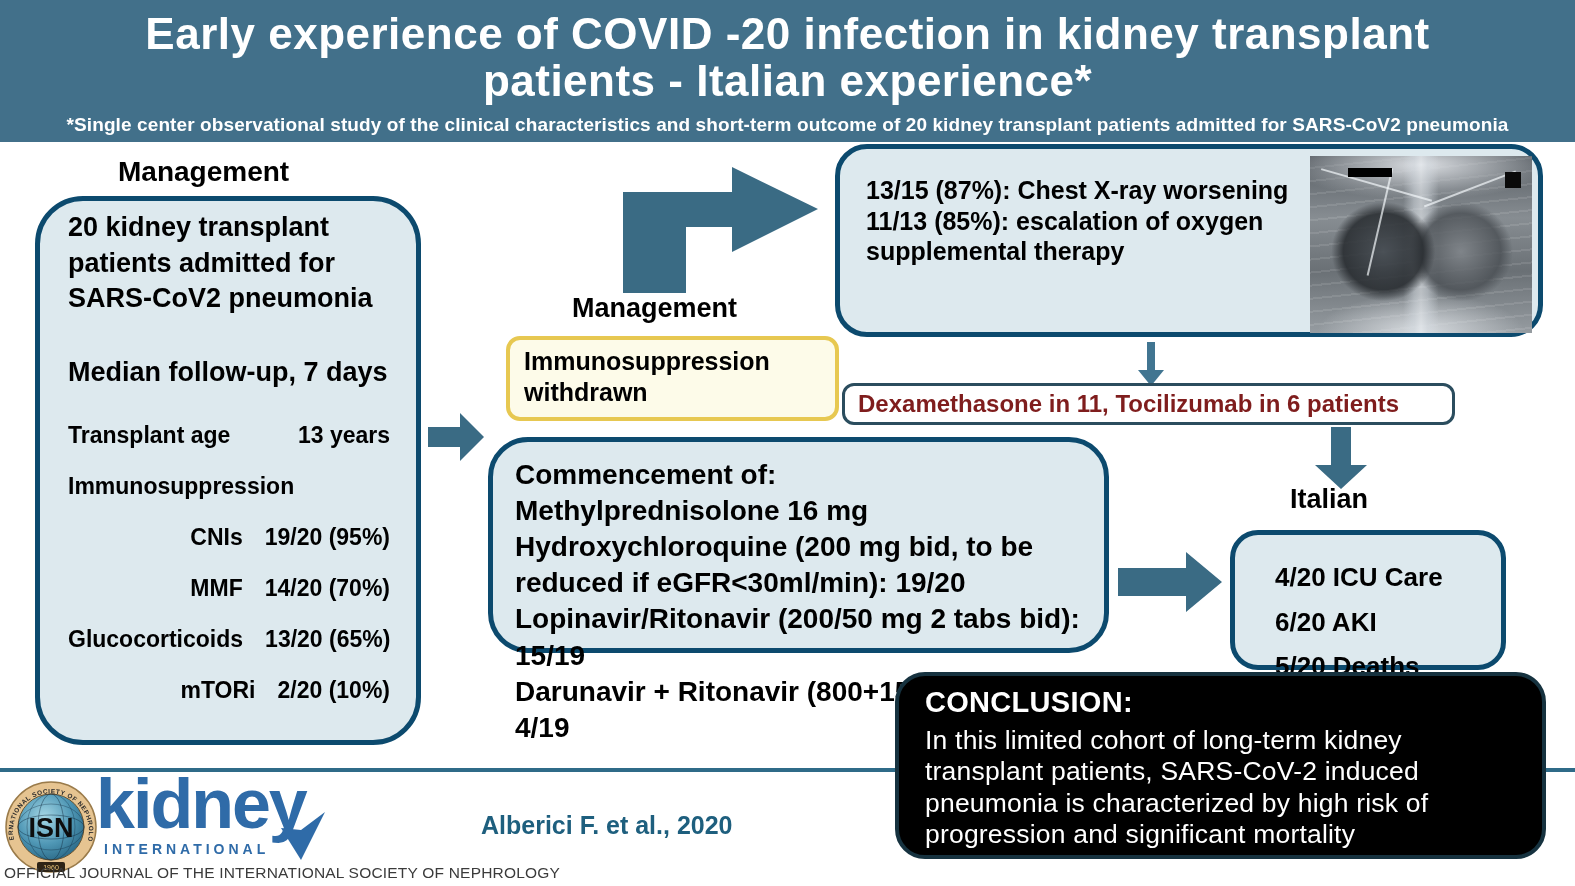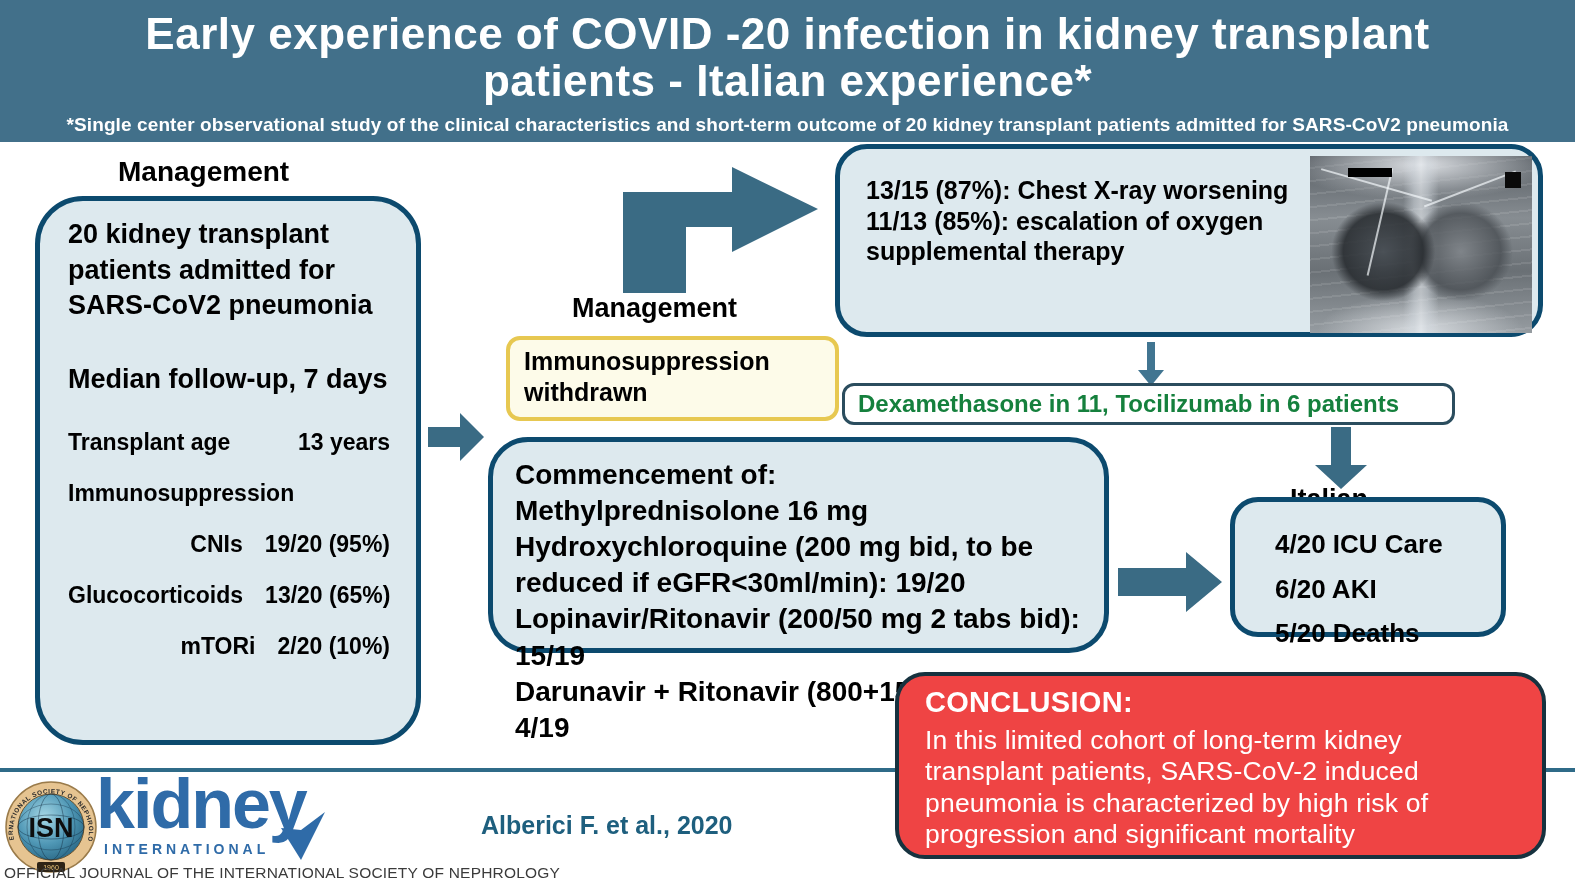--- a/index.html
+++ b/index.html
@@ -20,21 +20,21 @@
     font-size:19px; font-weight:bold; letter-spacing:.1px;
   }
   
   .lightbox{
     position:absolute; background:#dde9ee; border:5px solid #0c4a6e;
     box-sizing:border-box; color:#000;
   }
   .heading{position:absolute; color:#000; font-weight:bold; font-size:27px;}
   
   .pop-heading{left:118px; top:156px; font-size:28px;}
-  .pop-box{left:35px; top:196px; width:386px; height:549px; border-radius:48px; padding:16px 26px 0 28px;}
+  .pop-box{left:35px; top:196px; width:386px; height:549px; border-radius:48px; padding:9px 26px 0 28px;}
   .pop-intro{font-size:27px; font-weight:bold; line-height:1.32;}
   .pop-followup{font-size:27px; font-weight:bold; line-height:1.32; margin-top:38px;}
   .pop-table{margin-top:31px;}
   .pop-row{display:flex; align-items:baseline; margin-bottom:24px; font-size:23px; font-weight:bold;}
   .pop-label{width:215px;}
   .pop-row.indent .pop-label{text-align:right;}
   .pop-value{margin-left:22px; white-space:nowrap;}
   
   .mgmt-heading{left:572px; top:293px;}
   .yellow-box{
@@ -64,33 +64,33 @@
   .xline-a{left:4%; top:16%; width:52%; height:2px; transform:rotate(16deg);}
   .xline-b{left:31%; top:6%; width:2px; height:62%; transform:rotate(13deg);}
   .xline-c{right:6%; top:18%; width:44%; height:2px; transform:rotate(-21deg);}
   .xmark-a{position:absolute; left:17%; top:7%; width:20%; height:5%; background:#000;}
   .xmark-b{position:absolute; right:5%; top:9%; width:7%; height:9%; background:#0a0a0a;}
   
   .dexa-box{
     position:absolute; left:842px; top:383px; width:613px; height:42px;
     background:#fff; border:3px solid #2b4d5e; border-radius:12px;
     box-sizing:border-box; display:flex; align-items:center; padding-left:13px;
-    font-size:24px; font-weight:bold; color:#15803d; white-space:nowrap;
+    font-size:24px; font-weight:bold; color:#7f1d1d; white-space:nowrap;
   }
   
   .comm-box{left:488px; top:437px; width:621px; height:216px; border-radius:40px; padding:15px 18px 0 22px;}
   .comm-line{font-size:28px; font-weight:bold; line-height:1.29;}
   
   .outcome-heading{left:1290px; top:484px;}
-  .outcome-box{left:1230px; top:497px; width:276px; height:140px; border-radius:28px; padding:20px 0 0 40px;}
+  .outcome-box{left:1230px; top:530px; width:276px; height:140px; border-radius:28px; padding:20px 0 0 40px;}
   .outcome-item{font-size:26px; font-weight:bold; line-height:1.72;}
   
   .conclusion-box{
     position:absolute; left:895px; top:672px; width:651px; height:187px;
-    background:#ef4444; border:4px solid #16323f; border-radius:30px;
+    background:#000000; border:4px solid #16323f; border-radius:30px;
     box-sizing:border-box; padding:10px 20px 0 26px; color:#fff; z-index:2;
   }
   .conclusion-heading{font-size:29px; font-weight:bold; letter-spacing:.3px;}
   .conclusion-body{font-size:26.5px; line-height:1.18; margin-top:6px; letter-spacing:.2px;}
   
   .footer-line{position:absolute; left:0; top:768px; width:1575px; height:4px; background:#2f6b88; z-index:1;}
   .citation{position:absolute; left:481px; top:811px; font-size:25px; font-weight:bold; color:#1e5f7e; z-index:2;}
   .isn-badge{position:absolute; left:5px; top:779px; z-index:2;}
   .kidney-word{
     position:absolute; left:96px; top:766px; z-index:2;
@@ -130,20 +130,24 @@
         <span class="pop-label">Transplant age</span>
         <span class="pop-value">13 years</span>
       </div>
       <div class="pop-row">
         <span class="pop-label">Immunosuppression</span>
         <span class="pop-value"></span>
       </div>
       <div class="pop-row indent">
         <span class="pop-label">CNIs</span>
         <span class="pop-value">19/20 (95%)</span>
+      </div>
+      <div class="pop-row indent">
+        <span class="pop-label">MMF</span>
+        <span class="pop-value">14/20 (70%)</span>
       </div>
       <div class="pop-row indent">
         <span class="pop-label">Glucocorticoids</span>
         <span class="pop-value">13/20 (65%)</span>
       </div>
       <div class="pop-row indent">
         <span class="pop-label">mTORi</span>
         <span class="pop-value">2/20 (10%)</span>
       </div>
     </div>

